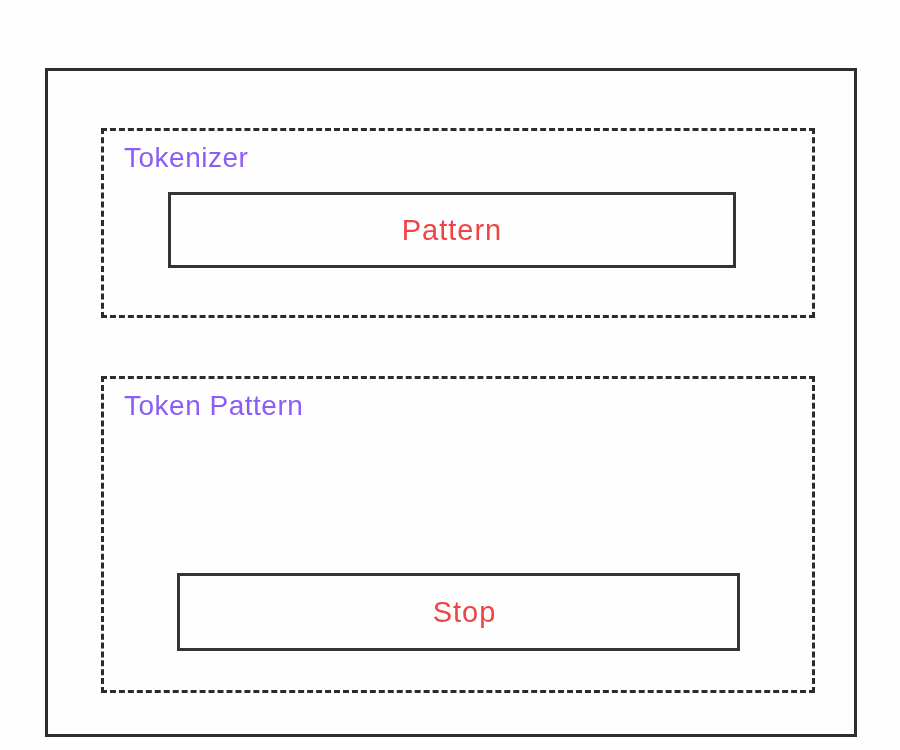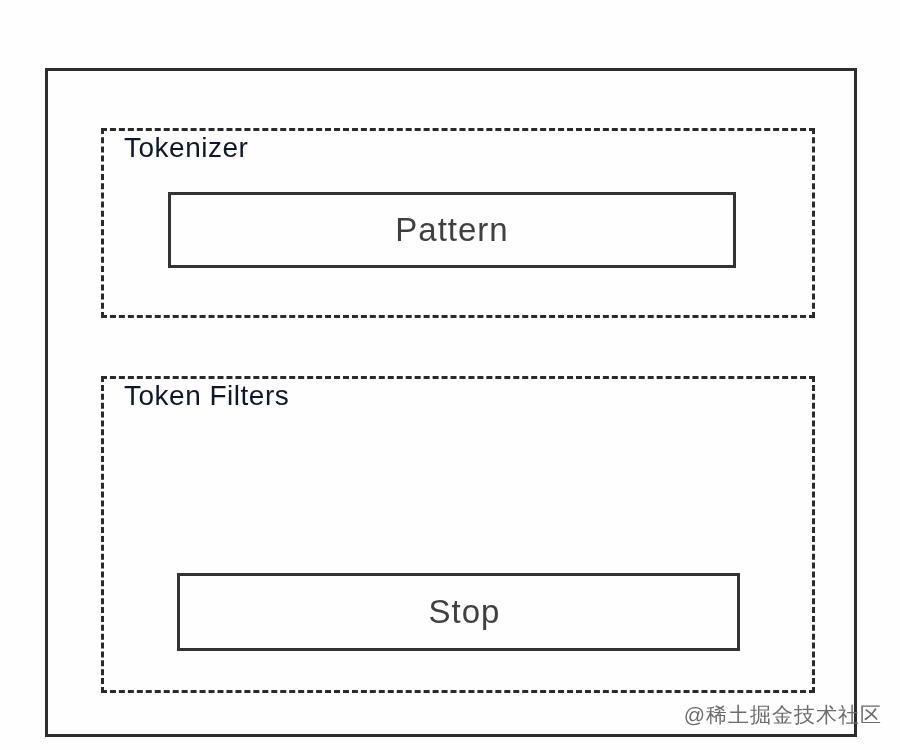--- a/index.html
+++ b/index.html
@@ -38,37 +38,37 @@
   }
   .group-token-filters {
     left: 53px;   
     top: 305px;   
     width: 714px;
     height: 317px;
   }
   .group-label {
     position: absolute;
     left: 20px;
-    top: 1px;
+    top: 11px;
     font-size: 28px;
-    color: #0f172a;
+    color: #8b5cf6;
     letter-spacing: 0.5px;
   }
   .node {
     position: absolute;
     border: 3px solid #343434;
     box-sizing: border-box;
     background: #fefefe;
     display: flex;
     align-items: center;
     justify-content: center;
   }
   .node span {
-    font-size: 33px;
-    color: #404040;
+    font-size: 29px;
+    color: #ef4444;
     letter-spacing: 1px;
   }
   .node-pattern {
     left: 64px;   
     top: 61px;    
     width: 568px;
     height: 76px;
   }
   .node-lower-case {
     left: 66px;   
@@ -112,23 +112,22 @@
   <div class="outer-box">
 
     <div class="group group-tokenizer">
       <div class="group-label">Tokenizer</div>
       <div class="node node-pattern">
         <span>Pattern</span>
       </div>
     </div>
 
     <div class="group group-token-filters">
-      <div class="group-label">Token Filters</div>
+      <div class="group-label">Token Pattern</div>
       <div class="node node-stop">
         <span>Stop</span>
       </div>
     </div>
 
   </div>
 
-  <div class="watermark-community">@稀土掘金技术社区</div>
 
 </div>
 
 </body></html>

